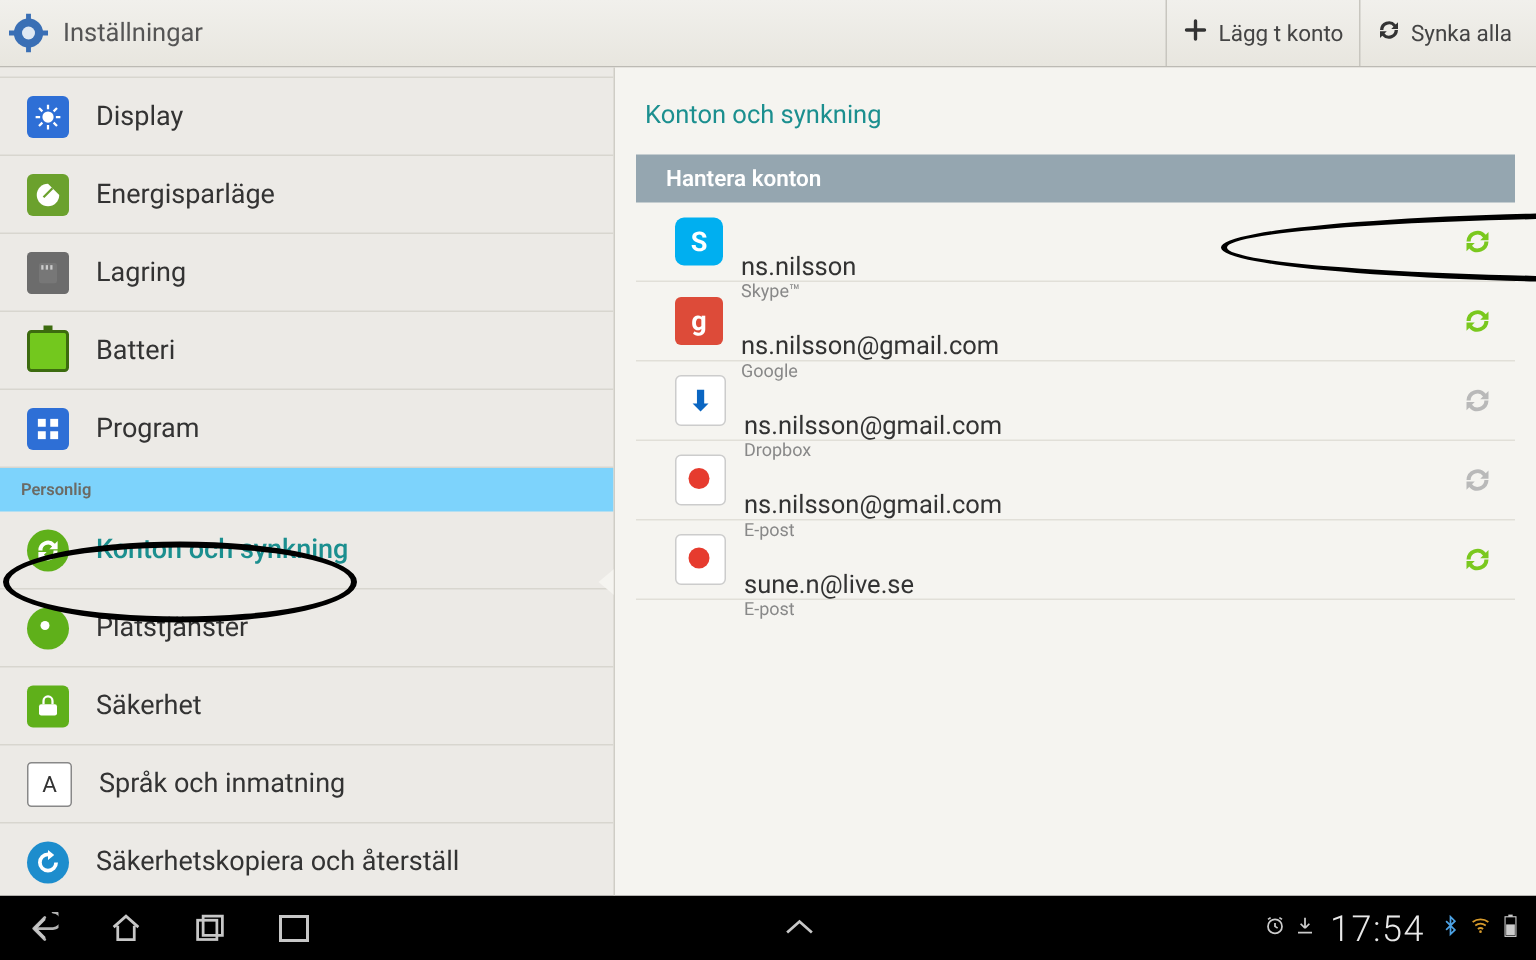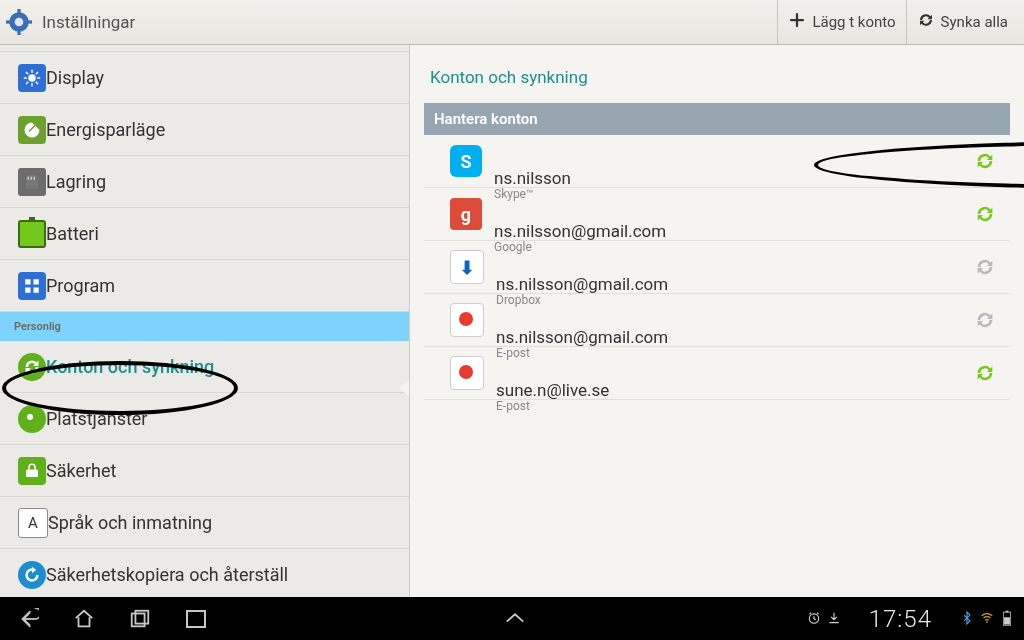--- a/index.html
+++ b/index.html
@@ -6,51 +6,51 @@
 .top-bar{height:44px;background:linear-gradient(#f1f0ec,#e8e6df);display:flex;align-items:center;padding:0 6px;border-bottom:1px solid #bcbab4;}
 .top-title-group{display:flex;align-items:center;gap:10px;}
 .top-gear{width:26px;height:26px;display:inline-block;}
 .top-title{font-size:17px;color:#555;}
 .top-spacer{flex:1;}
 .top-action{display:flex;align-items:center;gap:6px;padding:0 10px;height:44px;border-left:1px solid #c8c6bf;font-size:15px;color:#444;cursor:pointer;justify-content:flex-end;}
 .top-action svg{width:18px;height:18px;}
 .content{display:flex;height:552px;}
 .sidebar{width:409px;background:#eceae6;border-right:1px solid #cfcdc6;overflow:hidden;position:relative;}
 .detail{flex:1;background:#f5f4f0;position:relative;}
-.side-row{display:flex;align-items:center;height:51px;padding:0 18px;border-bottom:1px solid #d8d6cf;font-size:18px;color:#333;cursor:pointer;}
+.side-row{display:flex;align-items:center;height:51px;padding:0 18px;border-bottom:1px solid #d8d6cf;font-size:18px;color:#333;cursor:pointer;gap:18px;}
 .side-row.peek{height:6px;border-bottom:1px solid #d8d6cf;padding:0;}
 .side-row.active{color:#1b8f8f;font-weight:500;}
 .side-section{height:29px;background:#7dd3fc;color:#6b6a64;font-size:11px;font-weight:600;padding:0 14px;display:flex;align-items:center;}
 .side-icon{width:28px;height:28px;display:flex;align-items:center;justify-content:center;}
 .pointer-notch{position:absolute;left:399px;top:333px;width:0;height:0;border-top:10px solid transparent;border-bottom:10px solid transparent;border-right:12px solid #f5f4f0;z-index:5;}
 .detail-inner{padding:18px 14px 0 14px;}
 .detail-title{color:#1b8f8f;font-size:17px;margin:4px 0 16px 6px;}
 .autosync-row{display:flex;align-items:center;height:36px;padding:0 6px 8px 6px;border-bottom:1px solid #d8d6cf;}
 .autosync-label{font-size:18px;color:#333;flex:1;}
 .toggle{width:80px;height:26px;display:flex;border:1px solid #bbb;}
 .toggle .off{flex:1;background:#d2d2d2;}
 .toggle .on{flex:1;background:#7ac81e;position:relative;}
 .toggle .on:after{content:"";position:absolute;right:8px;top:5px;width:2px;height:14px;background:#fff;}
-.section-band{background:#95a6b0;color:#fff;font-size:15px;font-weight:600;padding:7px 10px;margin-top:10px;}
+.section-band{background:#95a6b0;color:#fff;font-size:15px;font-weight:600;padding:7px 20px;margin-top:10px;}
 .acct-row{display:flex;align-items:center;height:52px;padding:0 8px;border-bottom:1px solid #e1dfd8;cursor:pointer;}
 .acct-icon{width:32px;height:32px;border-radius:4px;margin:0 12px 0 18px;display:flex;align-items:center;justify-content:center;color:#fff;font-weight:bold;font-size:18px;}
 .acct-text{flex:1;display:flex;flex-direction:column;justify-content:center;}
 .acct-name{font-size:17px;color:#333;line-height:1.1;margin-top:48px;}
 .acct-svc{font-size:12px;color:#888;}
 .sync-icon{width:22px;height:22px;margin-right:6px;}
 .sync-icon svg{width:22px;height:22px;}
 .nav-bar{height:44px;background:#000;display:flex;align-items:center;color:#ccc;}
 .nav-btn{width:56px;height:44px;display:flex;align-items:center;justify-content:center;cursor:pointer;}
 .nav-btn svg{width:22px;height:22px;stroke:#c7c7c7;fill:none;stroke-width:2;}
 .nav-screenshot{border:2px solid #c7c7c7;width:16px;height:14px;position:relative;}
 .nav-screenshot:before,.nav-screenshot:after{content:"";position:absolute;background:#c7c7c7;}
 .nav-center{flex:1;display:flex;justify-content:center;align-items:center;}
 .nav-caret svg{width:22px;height:14px;stroke:#c7c7c7;fill:none;stroke-width:2;}
 .status-right{display:flex;align-items:center;gap:6px;padding-right:10px;font-size:18px;color:#e8e8e8;}
-.clock{font-size:24px;color:#e8e8e8;font-weight:300;letter-spacing:1px;margin:0 22px;}
+.clock{font-size:24px;color:#e8e8e8;font-weight:300;letter-spacing:1px;margin:0 4px;}
 .status-ico{width:14px;height:16px;}
 
 .anno{position:absolute;border:4px solid #000;border-radius:50%;pointer-events:none;z-index:8;}
 .anno1{left:404px;top:96px;width:610px;height:40px;}
 .anno2{left:2px;top:316px;width:228px;height:46px;}
 
 .i-display{background:#2e6fd6;border-radius:4px;}
 .i-display svg{fill:#fff;}
 .i-energy{background:#6ba12d;border-radius:4px;}
 .i-storage{background:#6c6c6c;border-radius:3px;}

